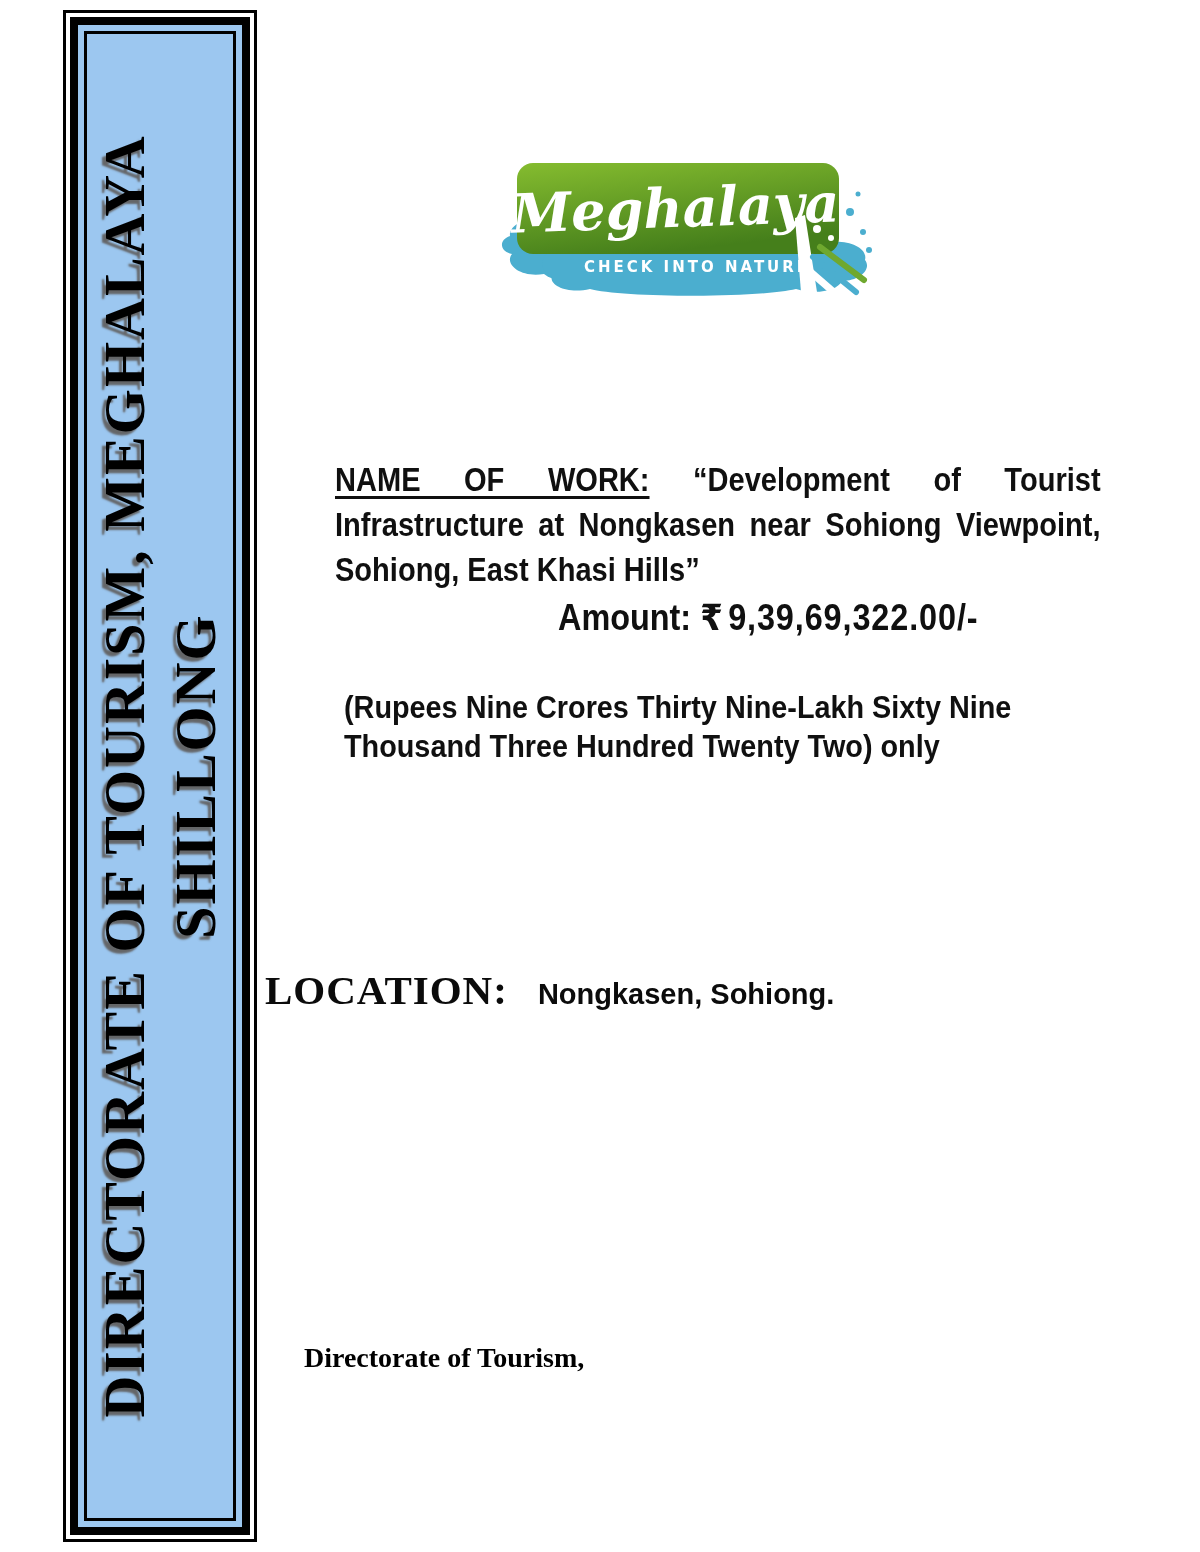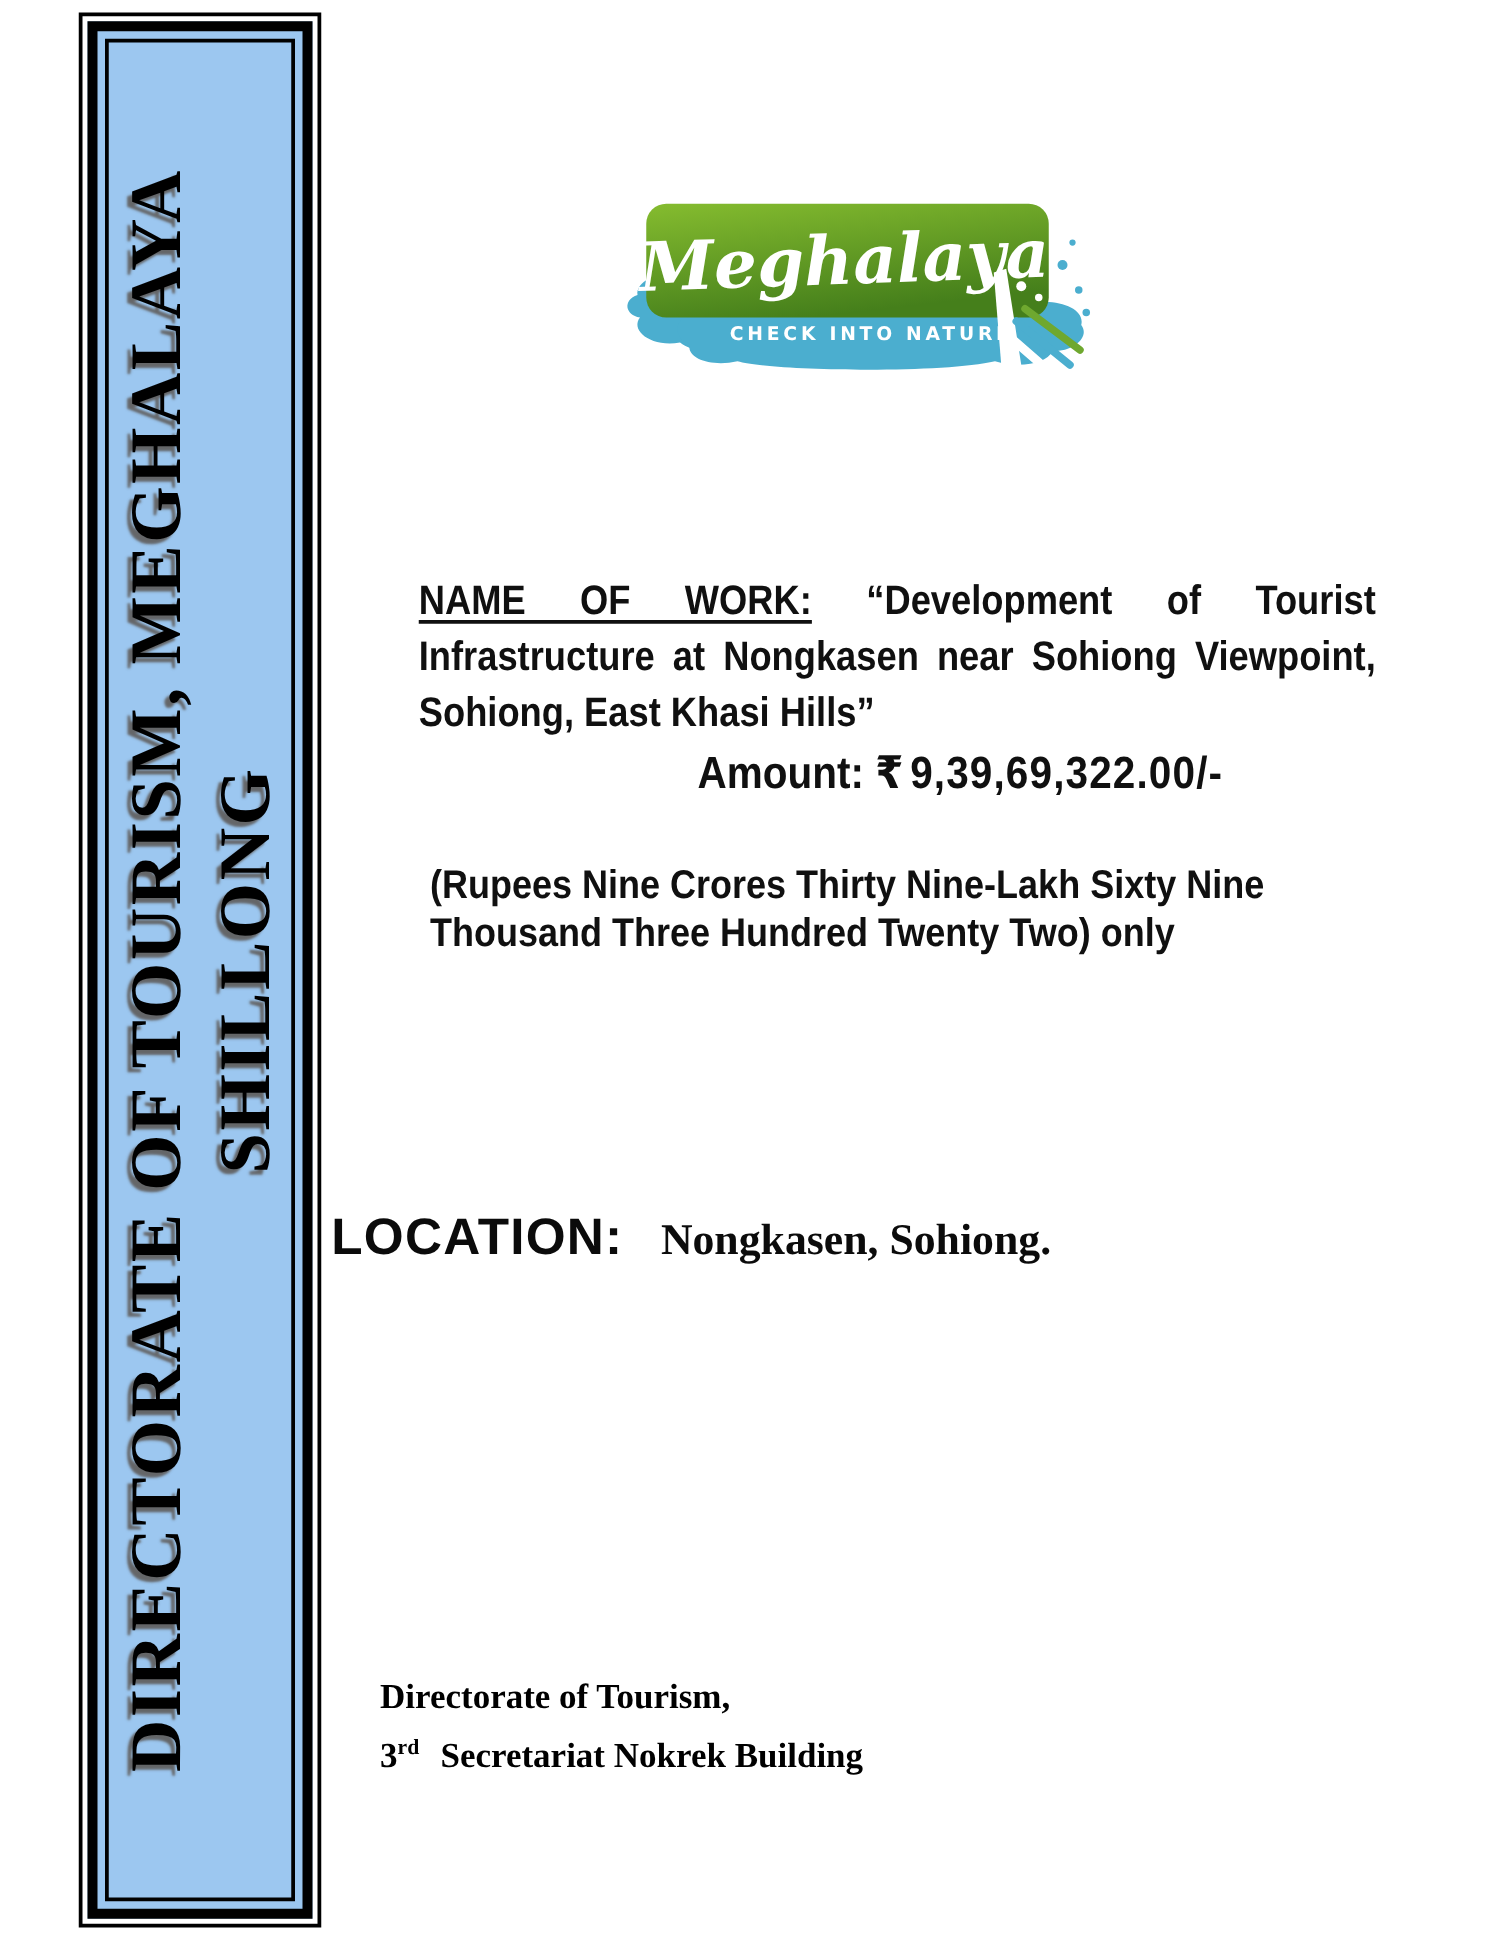--- a/index.html
+++ b/index.html
@@ -30,22 +30,22 @@
     transform:scaleX(.9);transform-origin:left top;
     font-weight:bold;font-size:36px;color:#101010;}
   .amount .cur{font-family:"DejaVu Sans",sans-serif;margin:0 6px 0 10px;}
   .amount .val{letter-spacing:1px;}
 
   .words{position:absolute;left:344px;top:688px;white-space:nowrap;
     transform:scaleX(.9);transform-origin:left top;
     font-weight:bold;font-size:32px;line-height:39px;color:#101010;}
 
   .location{position:absolute;left:265px;top:966px;white-space:nowrap;}
-  .loc-label{font-family:Liberation Sans, sans-serif;font-weight:bold;font-size:41px;letter-spacing:1px;}
-  .loc-value{font-family:Liberation Serif, serif;font-weight:bold;font-size:35px;margin-left:30px;}
+  .loc-label{font-family:Liberation Serif, serif;font-weight:bold;font-size:41px;letter-spacing:1px;}
+  .loc-value{font-family:Liberation Sans, sans-serif;font-weight:bold;font-size:29px;margin-left:30px;}
 
   .address{position:absolute;left:304px;top:1338px;
     font-family:"Liberation Serif","DejaVu Serif",serif;font-weight:bold;
     font-size:28px;line-height:40px;color:#000;}
   .address sup{font-size:.62em;margin-right:10px;}
 </style>
 </head>
 <body>
 
 <div>
@@ -110,16 +110,15 @@
     <div>(Rupees Nine Crores Thirty Nine-Lakh Sixty Nine</div>
     <div>Thousand Three Hundred Twenty Two) only</div>
   </div>
 
   <div class="location">
     <span class="loc-label">LOCATION:</span><span class="loc-value">Nongkasen, Sohiong.</span>
   </div>
 
   <div class="address">
     <div>Directorate of Tourism,</div>
-    <div><span>3</span><sup>rd</sup><span> Secretariat Nokrek Building</span></div>
   </div>
 
 </div>
 
 </body></html>

